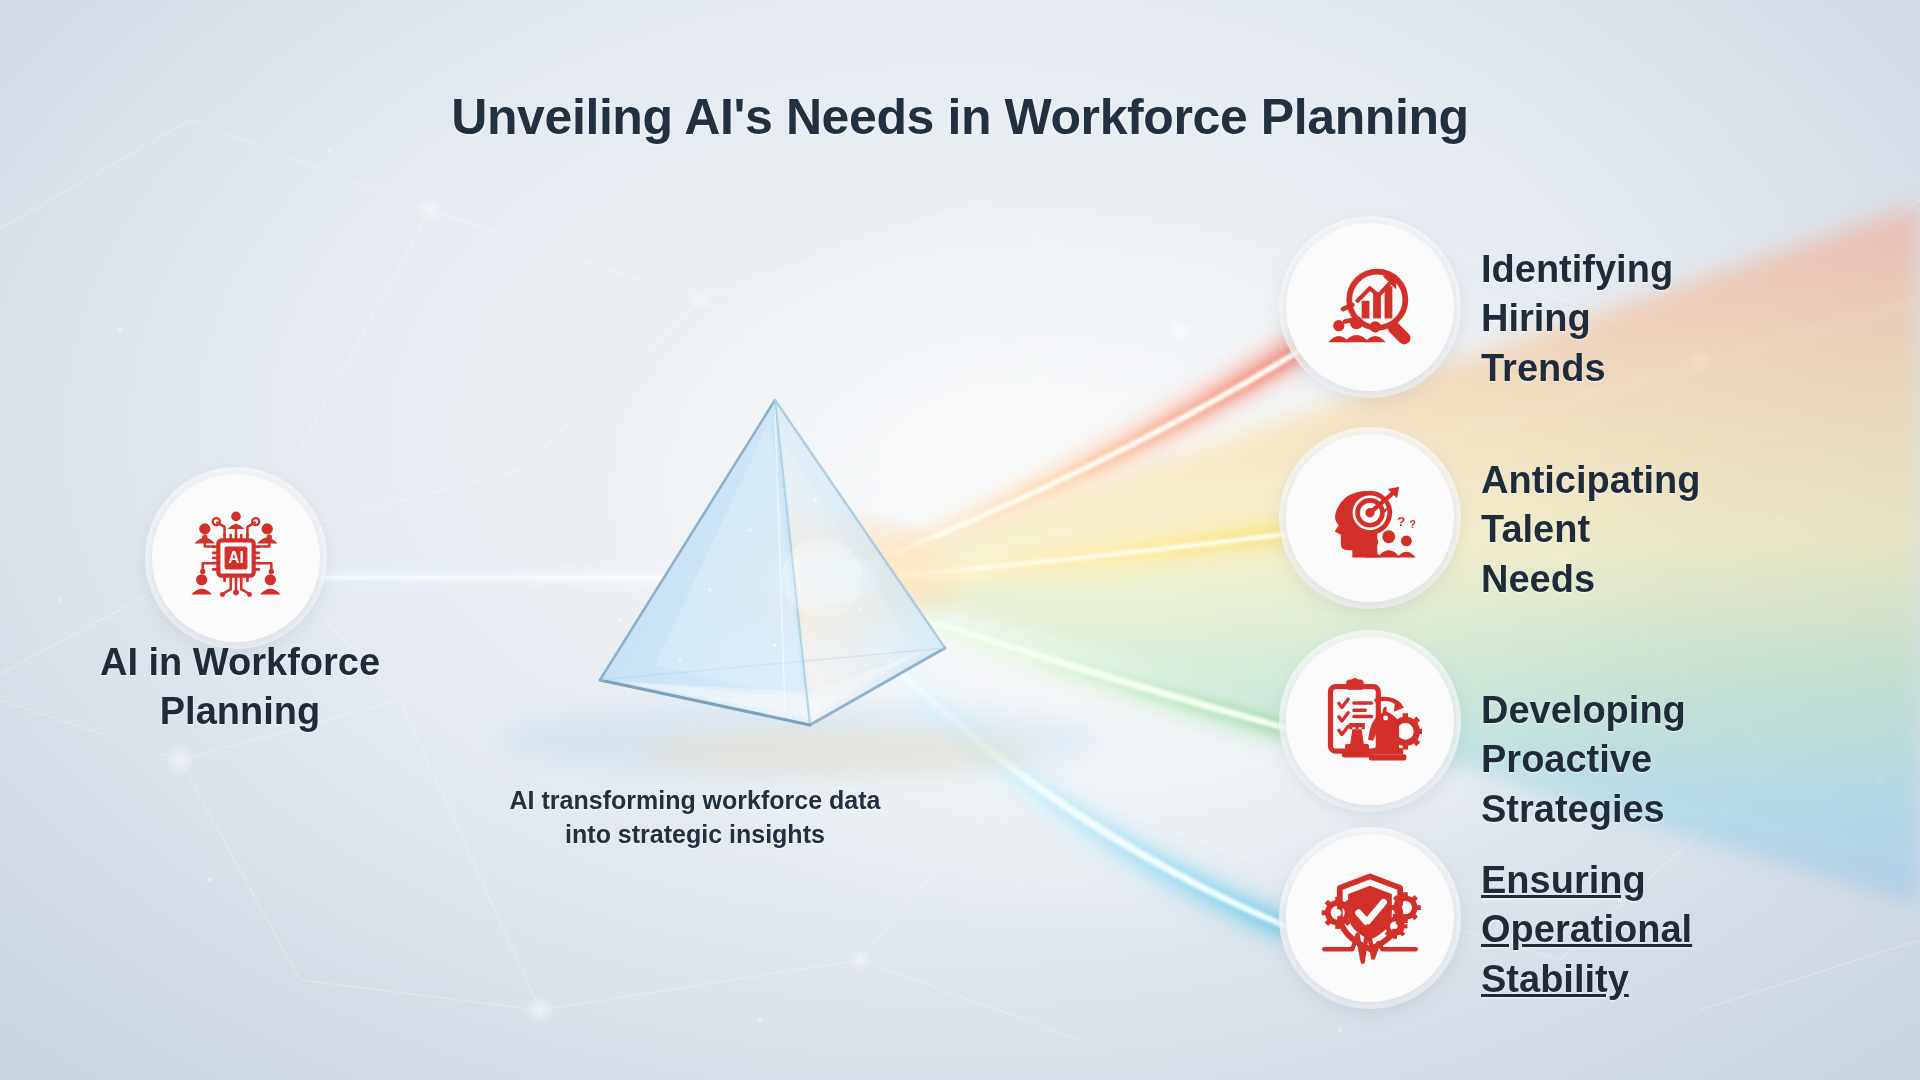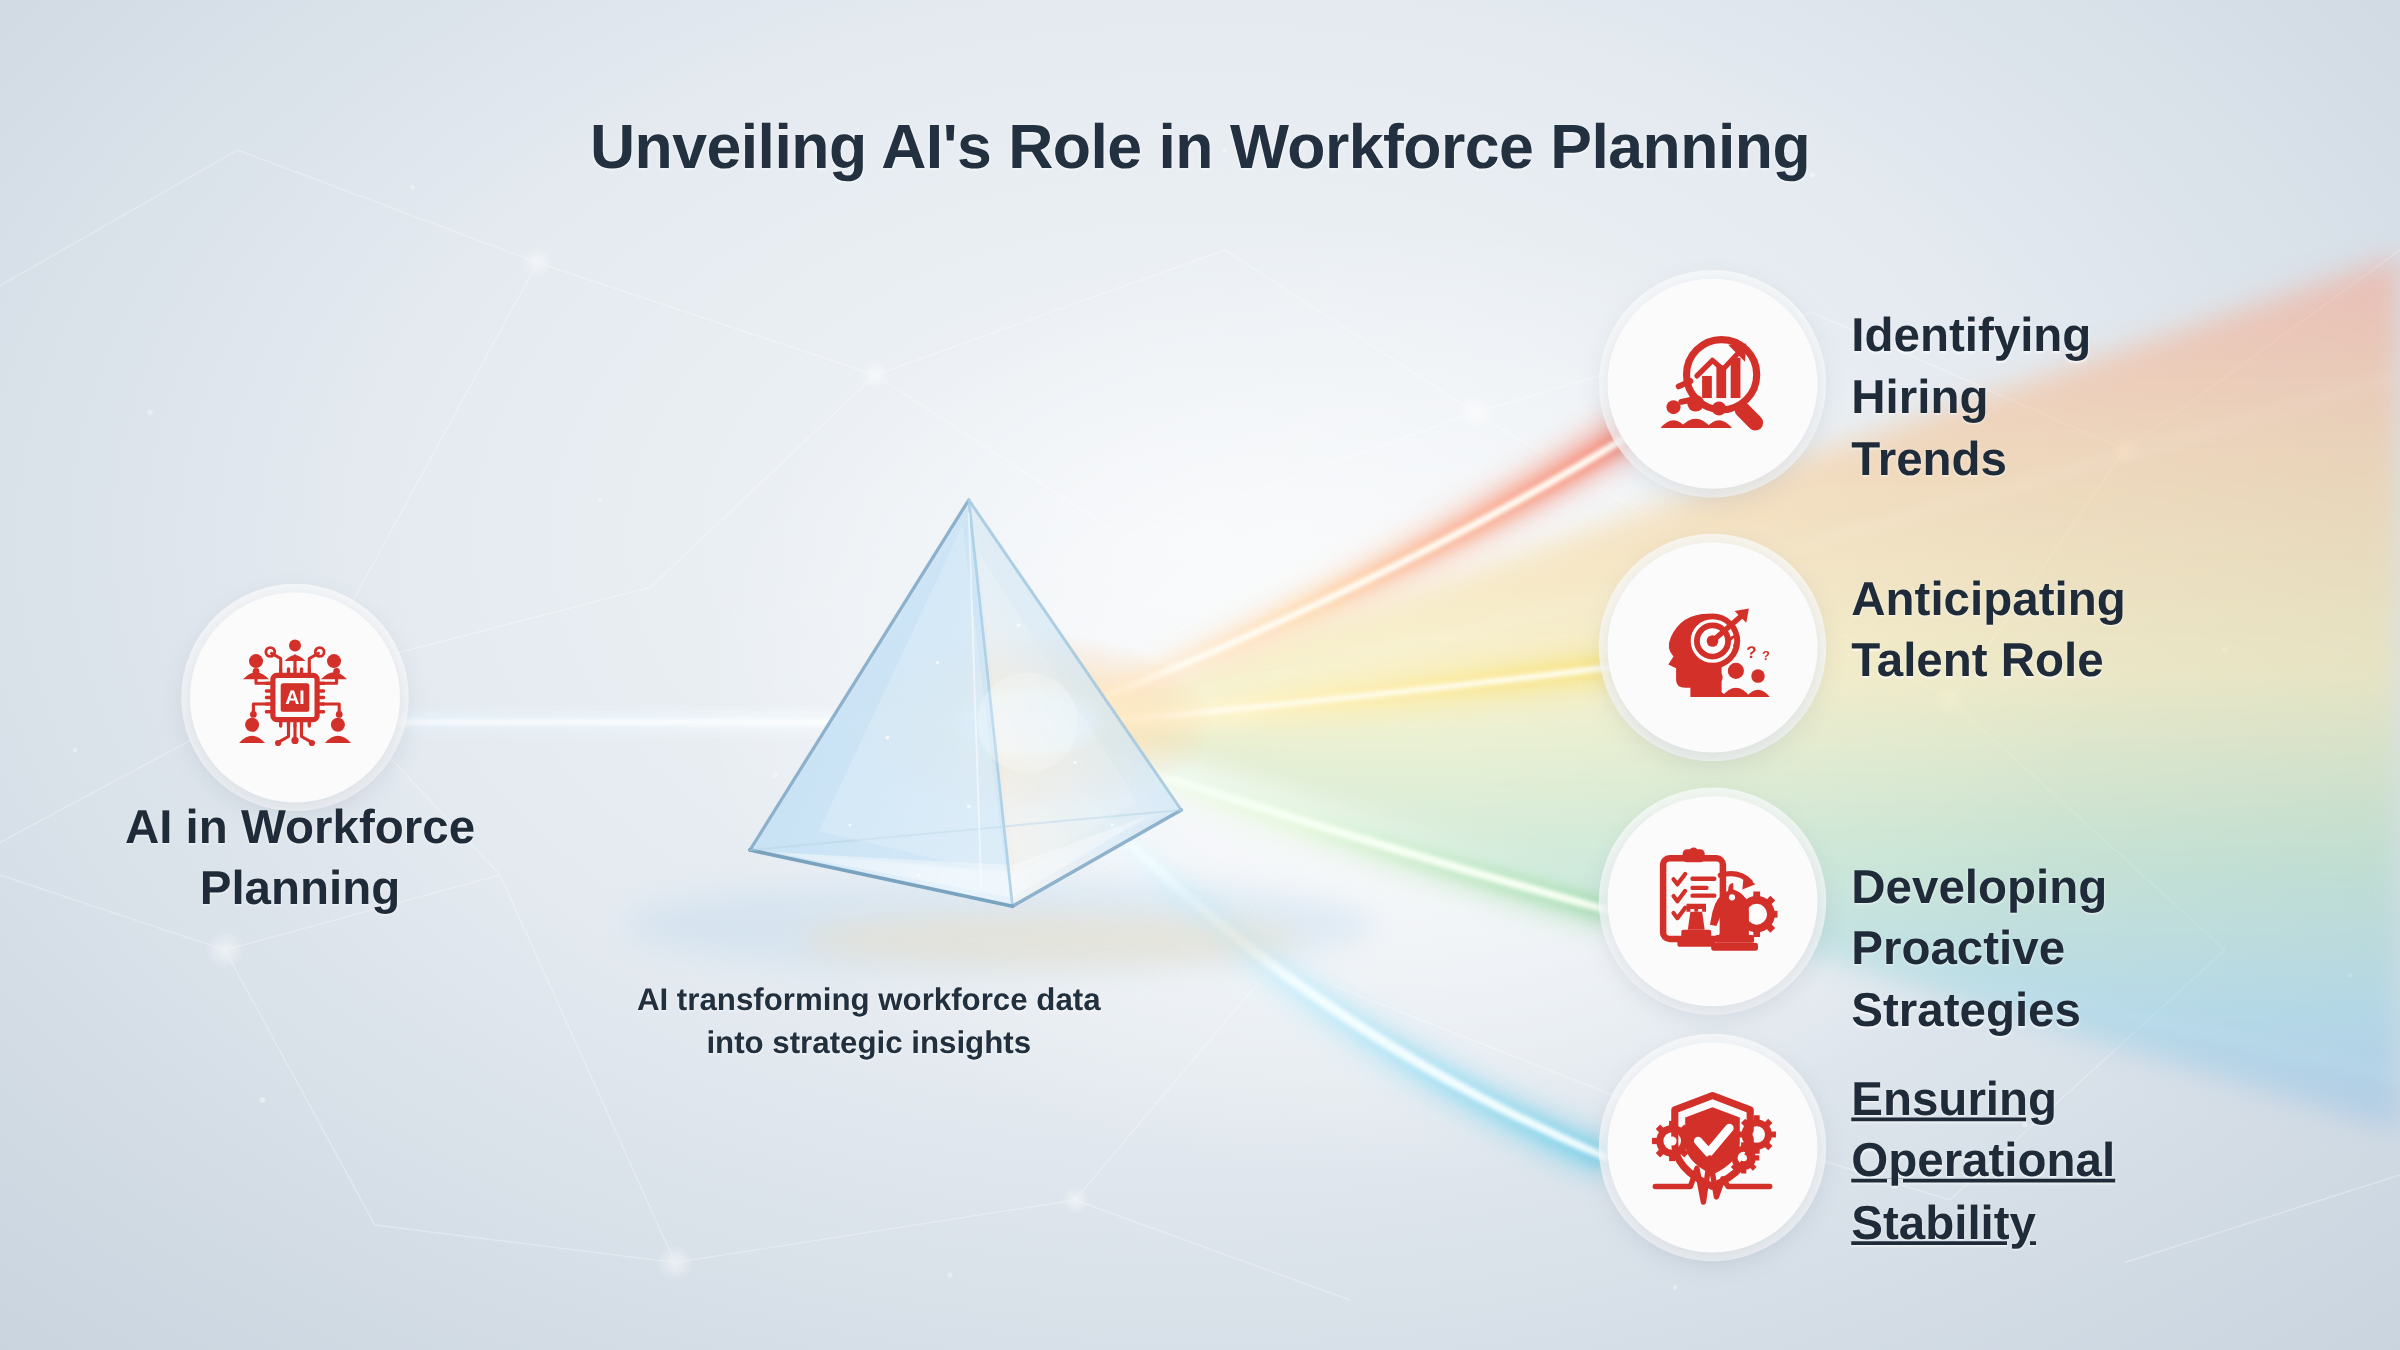--- a/index.html
+++ b/index.html
@@ -303,21 +303,21 @@
         <circle cx="255" cy="120" r="1.5"></circle>
           <circle cx="300" cy="230" r="1.4"></circle>
         <circle cx="120" cy="280" r="1.2"></circle>
           <circle cx="215" cy="265" r="1.5"></circle>
         <circle cx="330" cy="280" r="1.3"></circle>
           <circle cx="175" cy="320" r="1.2"></circle>
       </g>
     </svg>
   </div>
 
-  <div class="title">Unveiling AI's Role in Workforce Planning</div>
+  <div class="title">Unveiling AI's Needs in Workforce Planning</div>
 
   <div class="node" id="node-input">
     <div class="circle">
       <svg viewBox="0 0 100 100">
         <g fill="#D4302A" stroke="#D4302A">
 
           <rect x="33" y="33" width="34" height="34" rx="3" fill="none" stroke-width="4"></rect>
           <rect x="39.5" y="39.5" width="21" height="21" rx="1.5" fill="#D4302A"></rect>
           <text x="50" y="55" font-family="Liberation Sans, sans-serif" font-size="15" font-weight="bold" fill="#ffffff" text-anchor="middle" stroke="none">AI</text>
 
@@ -437,21 +437,21 @@
           <circle cx="53" cy="73" r="4.8"></circle>
           <path d="M45 88 q8 -10 16 0 z"></path>
 
           <text x="62" y="53" font-family="Liberation Sans, sans-serif" font-size="17" font-weight="bold">?</text>
           <text x="76" y="58" font-family="Liberation Sans, sans-serif" font-size="13" font-weight="bold">?</text>
           <text x="88" y="60" font-family="Liberation Sans, sans-serif" font-size="10" font-weight="bold">?</text>
         </g>
       </svg>
     </div>
     <div class="label">Anticipating
-Talent Role</div>
+Talent Needs</div>
   </div>
 
   <div class="node out" id="out-2">
     <div class="circle">
       <svg viewBox="0 0 100 100">
         <g fill="#D4302A">
 
           <rect x="12" y="17" width="46" height="62" rx="5" fill="none" stroke="#D4302A" stroke-width="5"></rect>
           <rect x="27" y="10" width="17" height="10" rx="3.5"></rect>
           <circle cx="35.5" cy="12" r="3.4"></circle>

